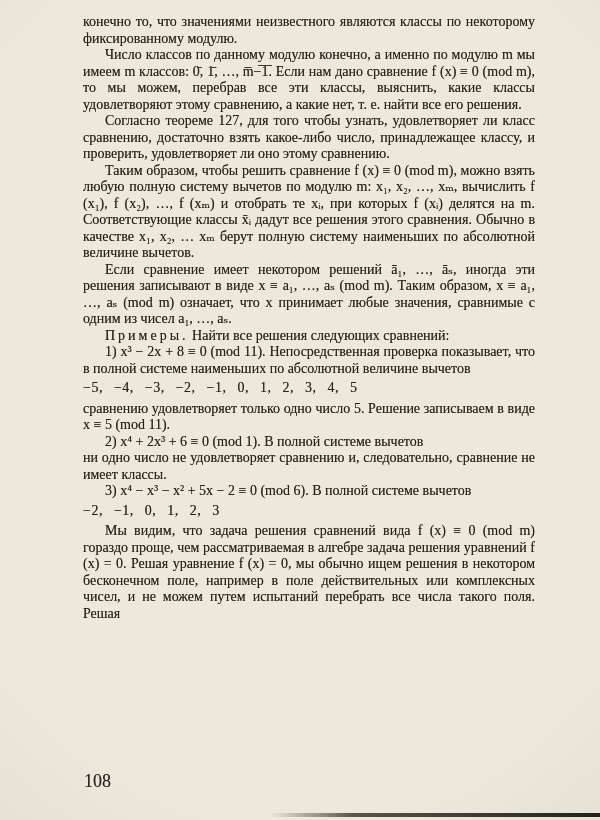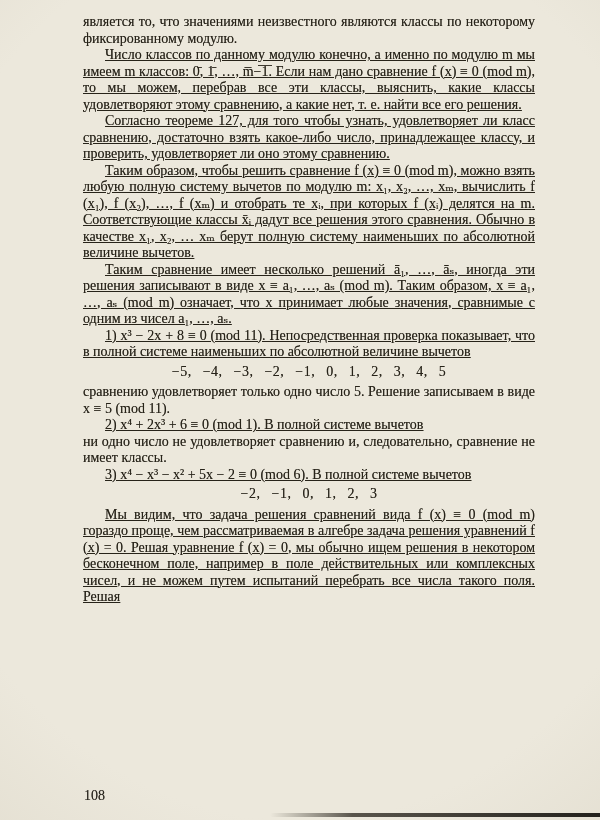--- a/index.html
+++ b/index.html
@@ -20,59 +20,59 @@
       position: absolute;
       left: 83px;
       top: 14px;
       width: 452px;
       font-size: 14px;
       line-height: 16.5px;
       text-align: justify;
       text-shadow: 0 0 0.4px rgba(30, 26, 18, 0.55);
     }
     .text-column p { margin: 0; }
-    p.indent { text-indent: 22px; text-decoration: underline; }
+    p.indent { text-indent: 22px; }
     p.noindent { text-indent: 0; }
     .formula {
-      text-align: center;
       text-indent: 0;
       margin: 3px 0 4px 0;
       word-spacing: 7px;
       letter-spacing: 0.5px;
       white-space: nowrap;
     }
     .spaced-label { letter-spacing: 3px; }
     .page-number {
       position: absolute;
       left: 84px;
-      bottom: 16px;
-      font-size: 14px;
+      bottom: 28px;
+      font-size: 18px;
       color: #2b2720;
       text-shadow: 0 0 0.4px rgba(30, 26, 18, 0.55);
     }
     .scan-edge {
       position: absolute;
       right: 0;
       bottom: 3px;
       width: 55%;
       height: 4px;
       border-radius: 3px 0 0 3px;
       background: linear-gradient(to right, rgba(40,36,28,0), rgba(40,36,28,0.75) 25%, rgba(18,16,12,0.92));
     }
   </style>
 </head>
 <body>
 
 <div class="page">
   <div class="text-column">
-    <p class="noindent">является то, что значениями неизвестного являются классы по некоторому фиксированному модулю.</p>
+    <p class="noindent">конечно то, что значениями неизвестного являются классы по некоторому фиксированному модулю.</p>
     <p class="indent">Число классов по данному модулю конечно, а именно по модулю m мы имеем m классов: 0̄, 1̄, …, m̅−̅1̅. Если нам дано сравнение f (x) ≡ 0 (mod m), то мы можем, перебрав все эти классы, выяснить, какие классы удовлетворяют этому сравнению, а какие нет, т. е. найти все его решения.</p>
     <p class="indent">Согласно теореме 127, для того чтобы узнать, удовлетворяет ли класс сравнению, достаточно взять какое-либо число, принадлежащее классу, и проверить, удовлетворяет ли оно этому сравнению.</p>
     <p class="indent">Таким образом, чтобы решить сравнение f (x) ≡ 0 (mod m), можно взять любую полную систему вычетов по модулю m: x₁, x₂, …, xₘ, вычислить f (x₁), f (x₂), …, f (xₘ) и отобрать те xᵢ, при которых f (xᵢ) делятся на m. Соответствующие классы x̄ᵢ дадут все решения этого сравнения. Обычно в качестве x₁, x₂, … xₘ берут полную систему наименьших по абсолютной величине вычетов.</p>
-    <p class="indent">Таким сравнение имеет несколько решений ā₁, …, āₛ, иногда эти решения записывают в виде x ≡ a₁, …, aₛ (mod m). Таким образом, x ≡ a₁, …, aₛ (mod m) означает, что x принимает любые значения, сравнимые с одним из чисел a₁, …, aₛ.</p>
+    <p class="indent">Если сравнение имеет некотором решений ā₁, …, āₛ, иногда эти решения записывают в виде x ≡ a₁, …, aₛ (mod m). Таким образом, x ≡ a₁, …, aₛ (mod m) означает, что x принимает любые значения, сравнимые с одним из чисел a₁, …, aₛ.</p>
+    <p class="indent"><span class="spaced-label">Примеры.</span> <span>Найти все решения следующих сравнений:</span></p>
     <p class="indent">1) x³ − 2x + 8 ≡ 0 (mod 11). Непосредственная проверка показывает, что в полной системе наименьших по абсолютной величине вычетов</p>
     <div class="formula">−5, −4, −3, −2, −1, 0, 1, 2, 3, 4, 5</div>
     <p class="noindent">сравнению удовлетворяет только одно число 5. Решение записываем в виде x ≡ 5 (mod 11).</p>
     <p class="indent">2) x⁴ + 2x³ + 6 ≡ 0 (mod 1). В полной системе вычетов</p>
     <p class="noindent">ни одно число не удовлетворяет сравнению и, следовательно, сравнение не имеет классы.</p>
     <p class="indent">3) x⁴ − x³ − x² + 5x − 2 ≡ 0 (mod 6). В полной системе вычетов</p>
     <div class="formula">−2, −1, 0, 1, 2, 3</div>
     <p class="indent">Мы видим, что задача решения сравнений вида f (x) ≡ 0 (mod m) гораздо проще, чем рассматриваемая в алгебре задача решения уравнений f (x) = 0. Решая уравнение f (x) = 0, мы обычно ищем решения в некотором бесконечном поле, например в поле действительных или комплексных чисел, и не можем путем испытаний перебрать все числа такого поля. Решая</p>
   </div>
   <div class="page-number">108</div>

